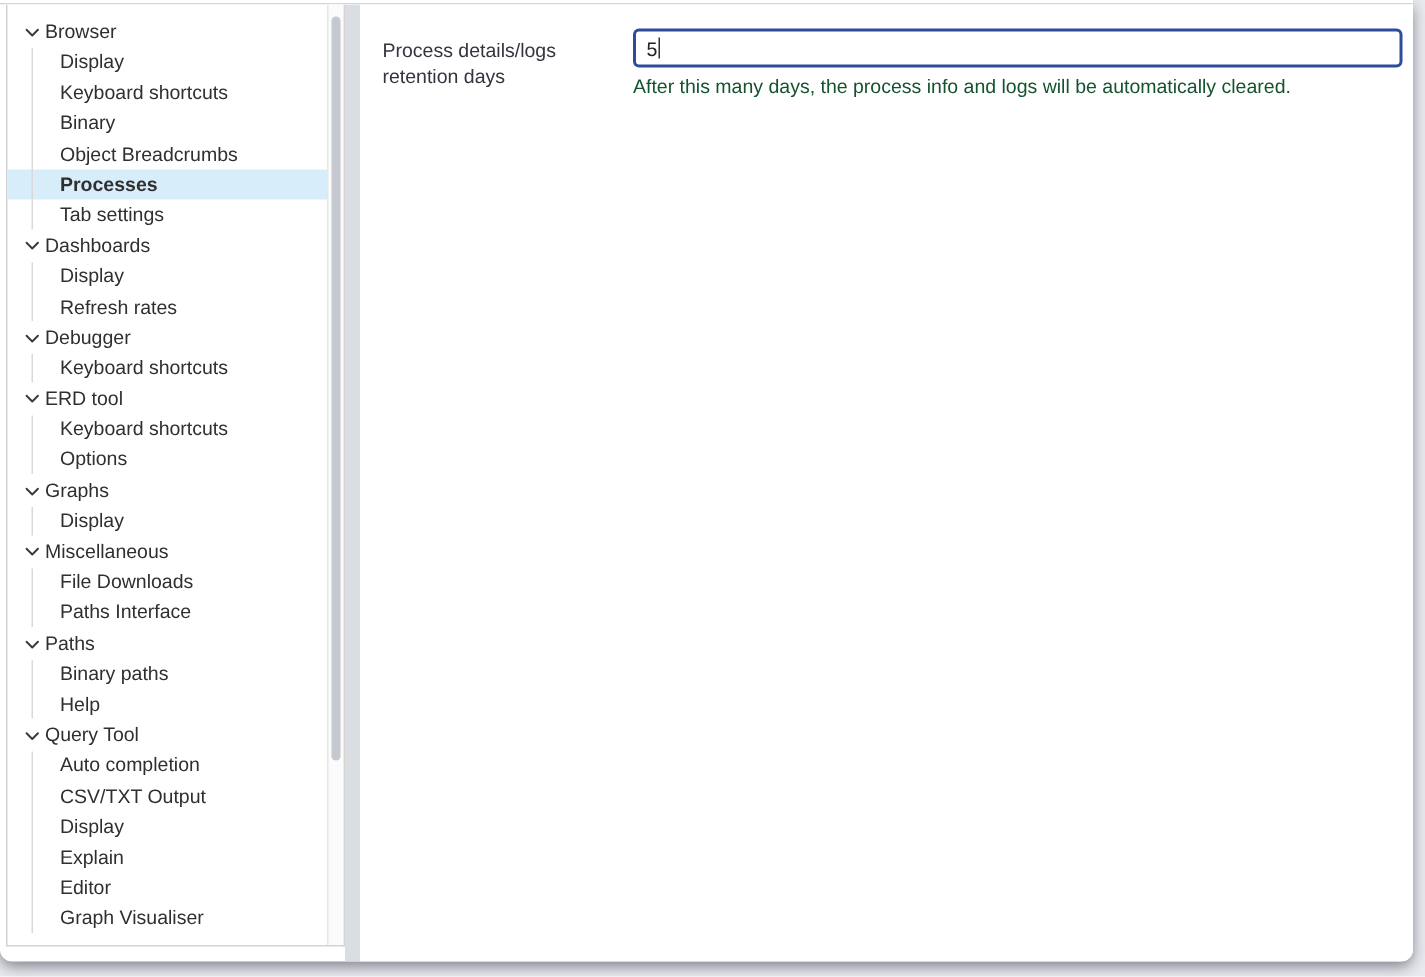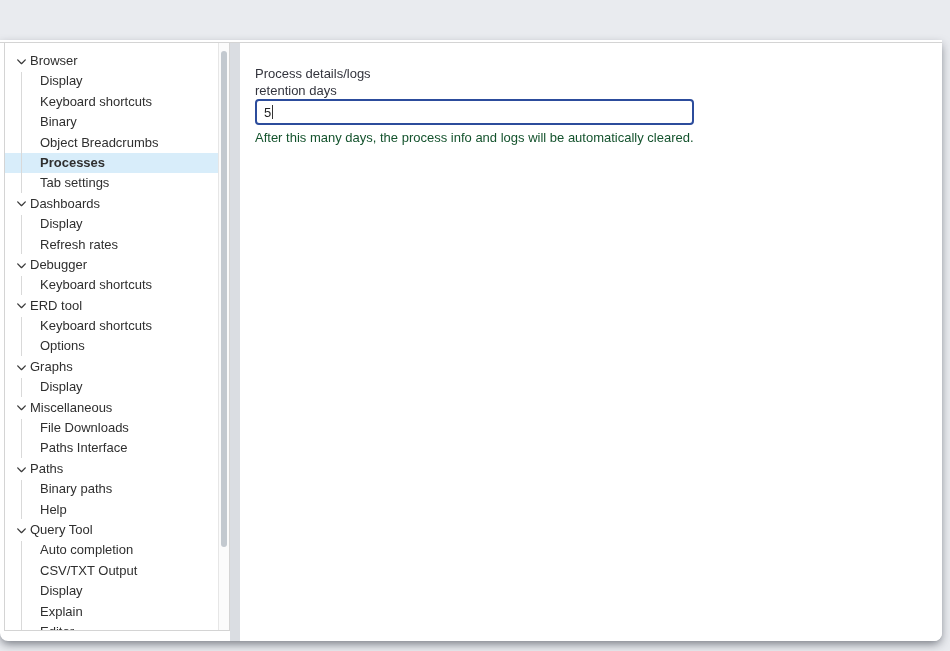--- a/index.html
+++ b/index.html
@@ -8,21 +8,20 @@
     font-family:"Liberation Sans", sans-serif;
     background:#e9ebef;
     position:relative;
   }
   
   .dialog {
     position:absolute; top:0; left:0; right:8px; bottom:10px;
     background:#ffffff;
     border-radius:0 0 8px 8px;
     box-shadow:0 4px 10px -1px rgba(60,65,75,.65);
-    margin-top:40px;
   }
   .dialog-body {
     position:absolute; top:2px; left:0; right:0; bottom:0;
     border-top:1px solid #d4d4d4;
     display:flex;
     align-items:stretch;
     overflow:hidden;
     border-radius:0 0 8px 8px;
   }
   
@@ -84,21 +83,21 @@
     background:#dadde2;
     cursor:col-resize;
   }
   
   .content {
     flex:1 1 auto;
     background:#fff;
     padding:16px 7px 0 15px;
     position:relative;
   }
-  .field-row { display:flex; align-items:flex-start;flex-direction:column; }
+  .field-row { display:flex; align-items:flex-start; }
   .field-label {
     width:167px;
     flex:0 0 auto;
     font-size:13px;
     color:#33343d;
     line-height:17px;
     padding-top:6px;
   }
   .field-control { flex:1 1 auto; }
   .text-input {

